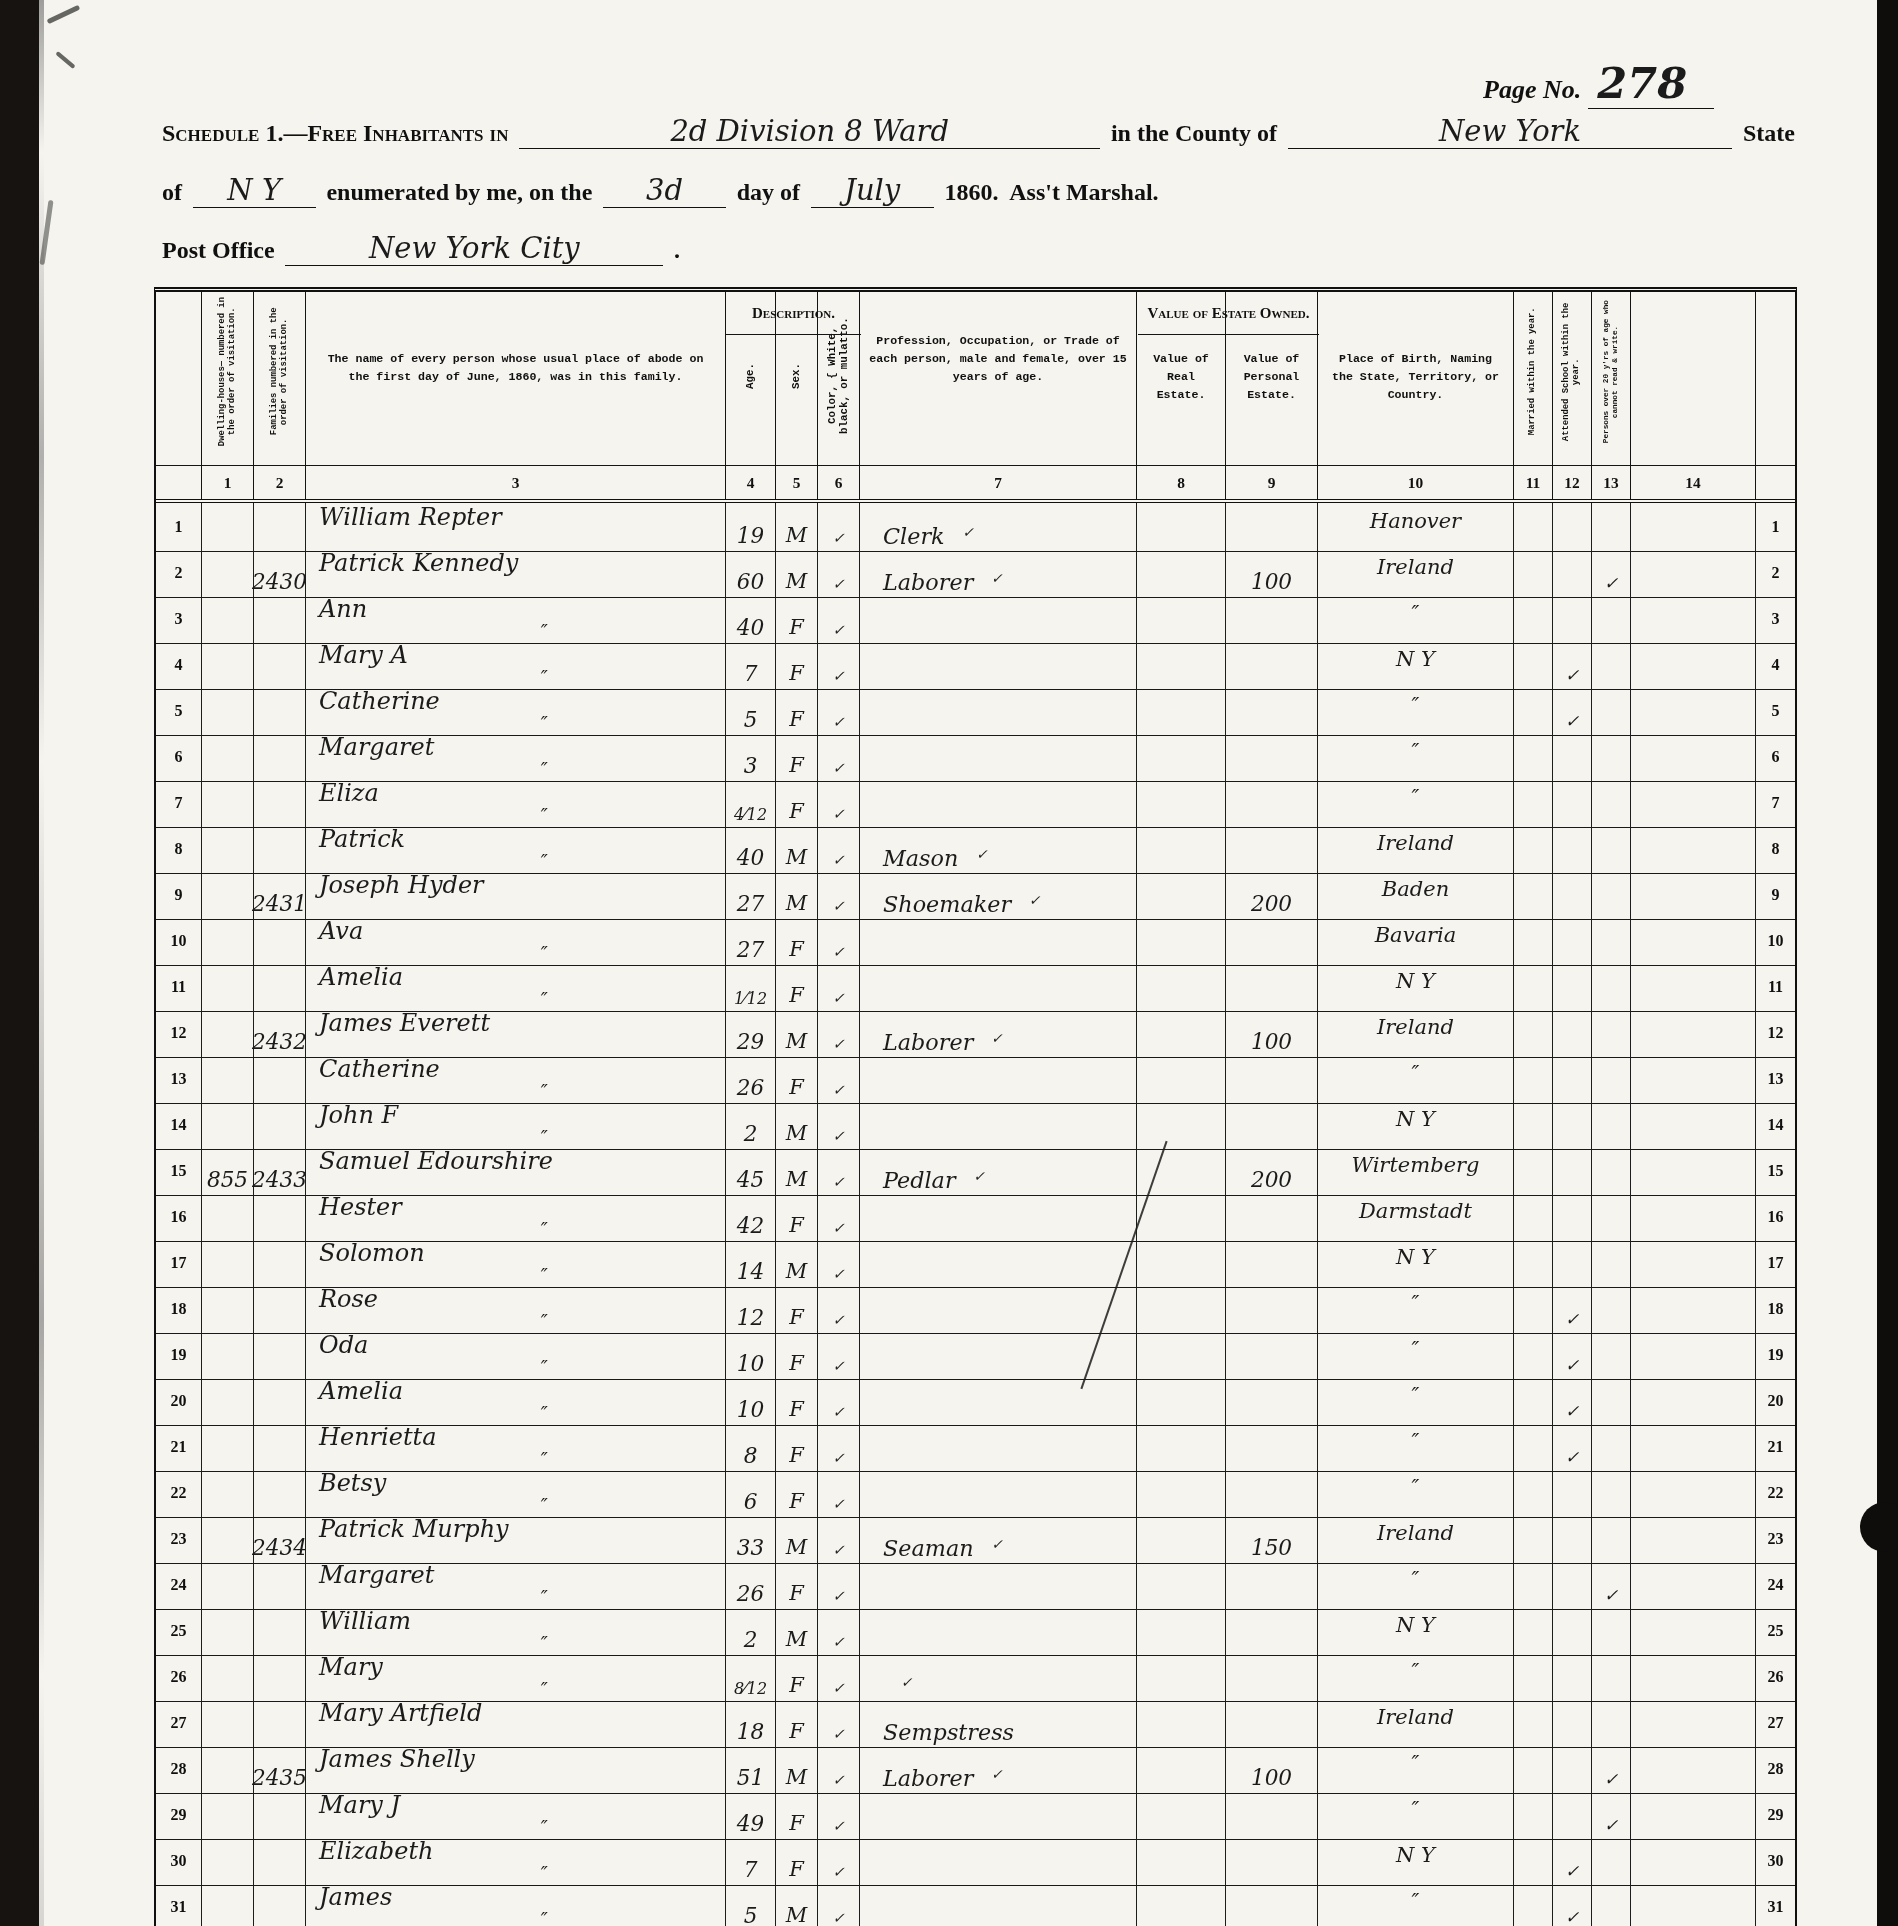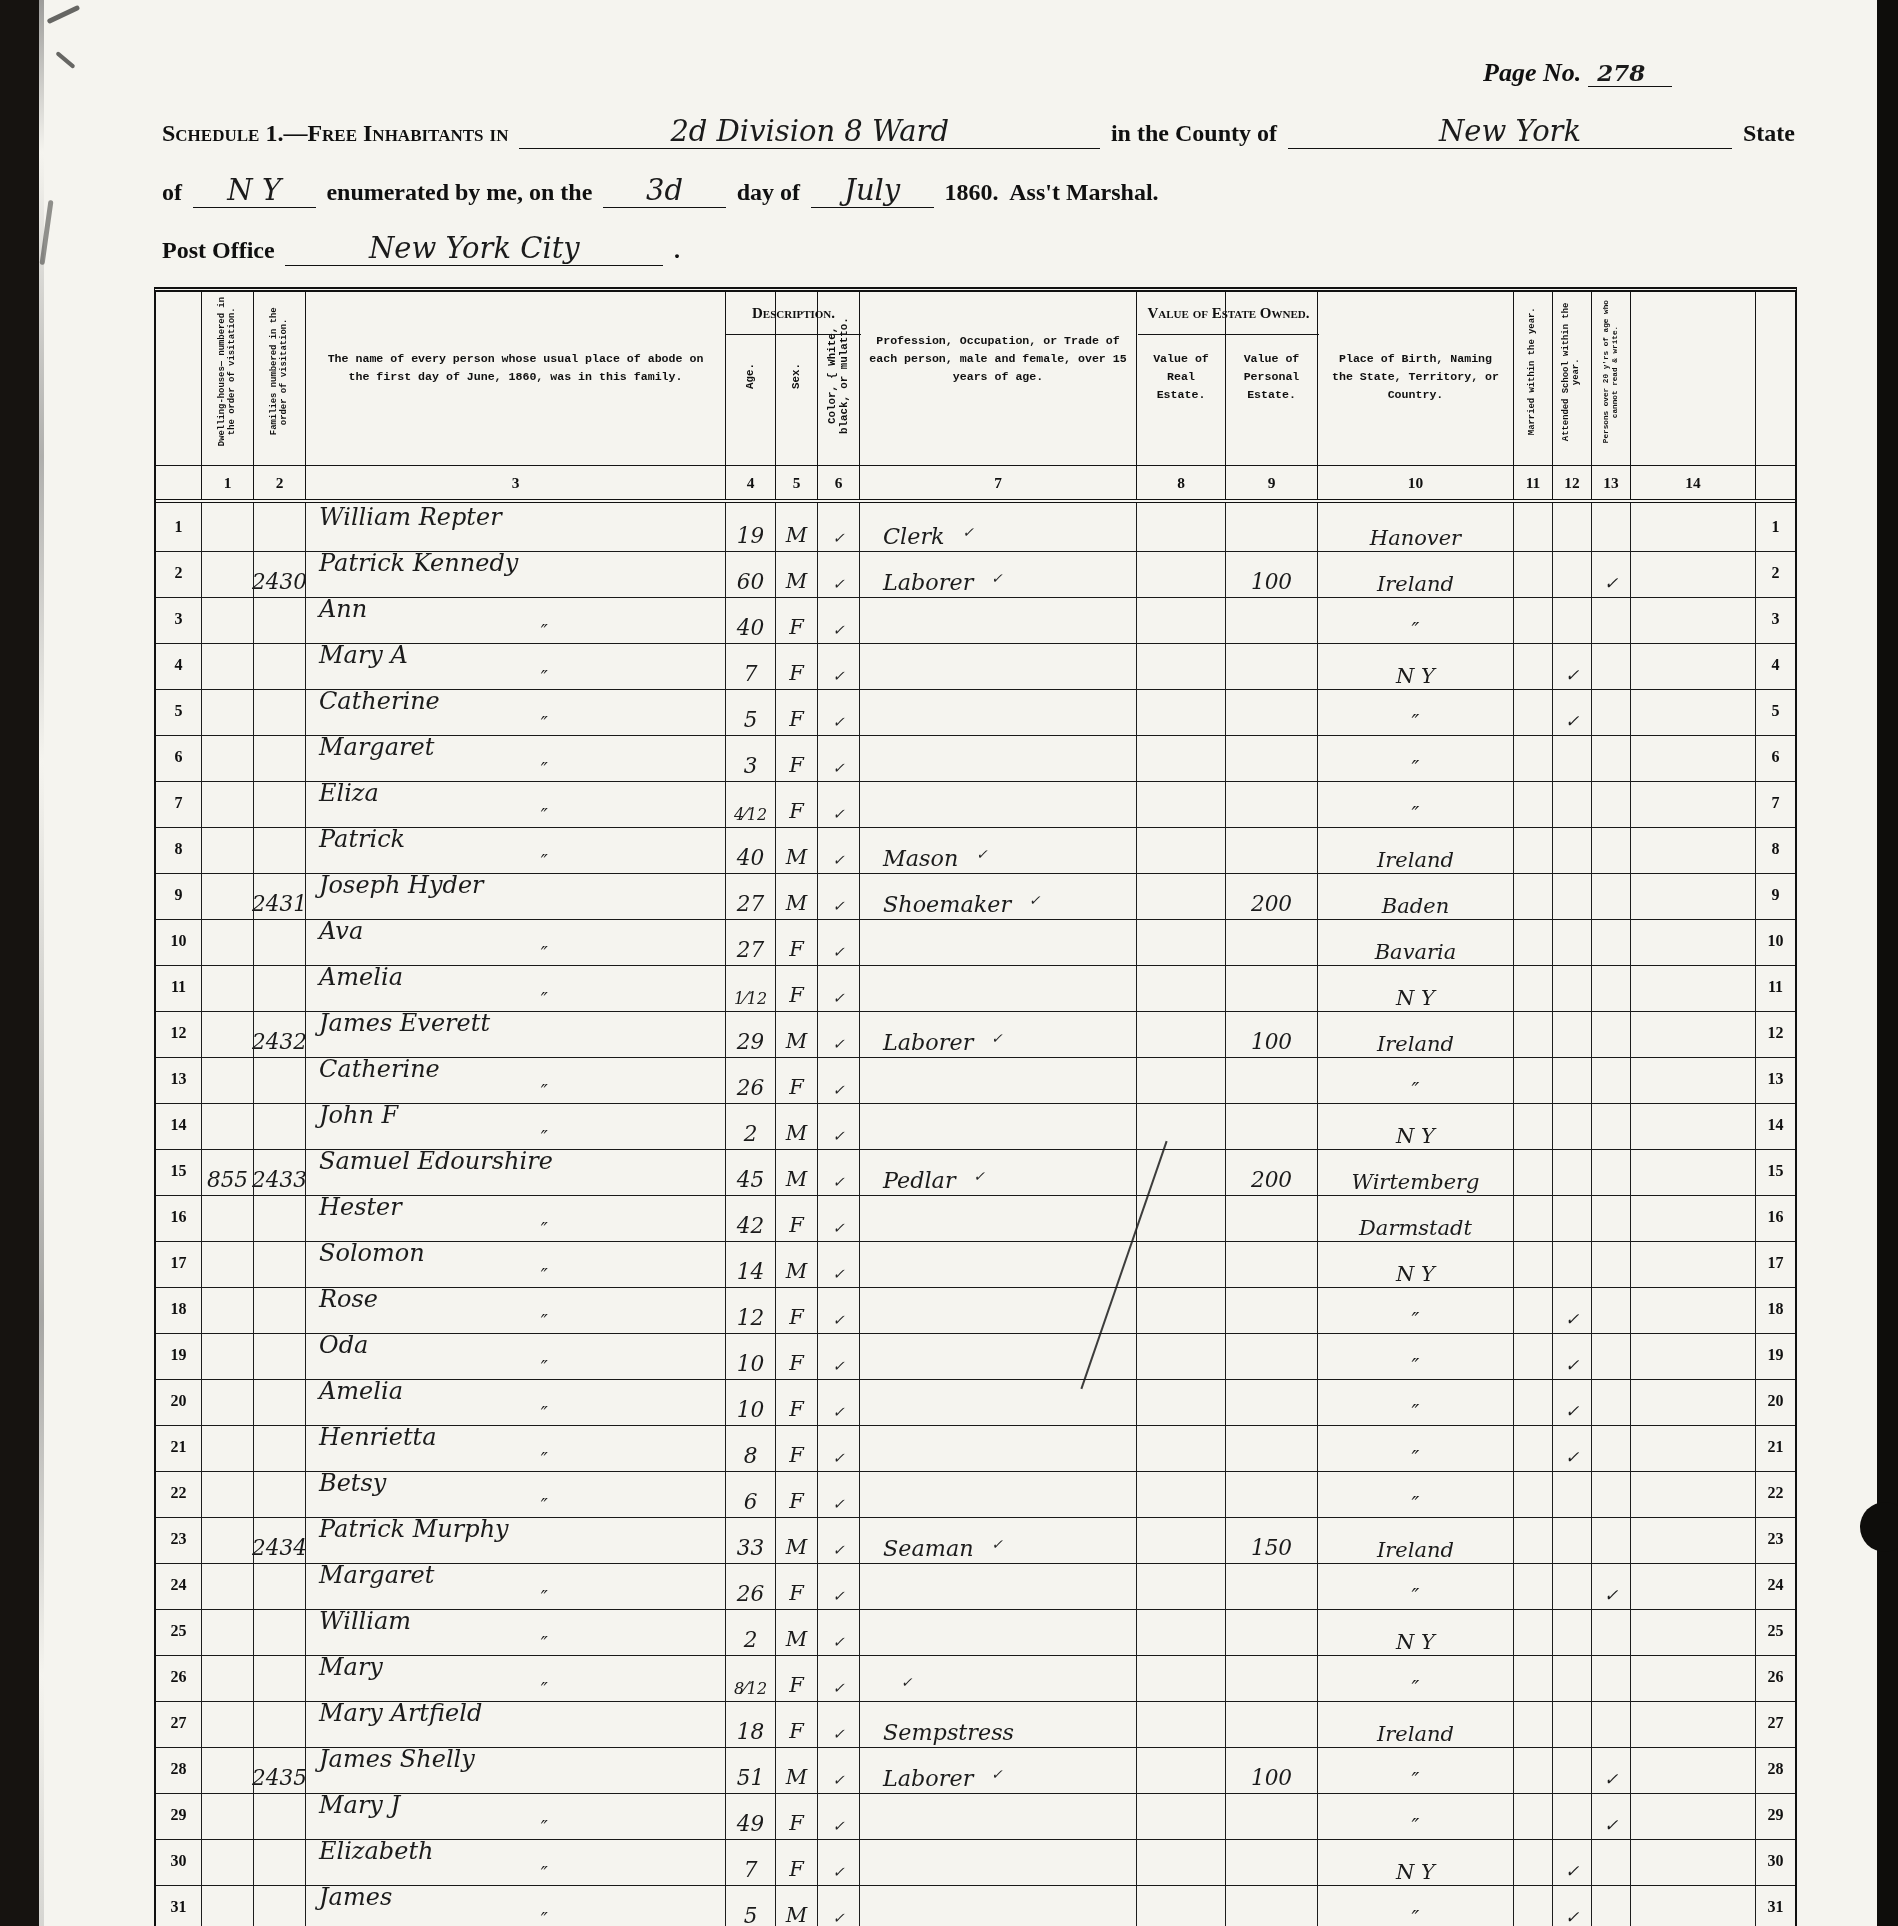--- a/index.html
+++ b/index.html
@@ -18,21 +18,21 @@
   .sm2{left:54px;top:58px;width:23px;height:3.9px;transform:rotate(40deg);}
   .sm3{left:44px;top:200px;width:4.6px;height:65px;transform:rotate(8deg);opacity:.5;}
   .stray-stroke{position:absolute;left:1123px;top:1134px;width:2.3px;height:262px;background:#1c1c1c;
      transform:rotate(19deg);transform-origin:center;opacity:.85;}
 
   
   .hw{font-family:"DejaVu Serif",serif;font-style:italic;color:#1b1b1b;}
 
   
   .pageno{position:absolute;left:1483px;top:58px;font-size:26px;font-weight:bold;font-style:italic;}
-  .pageno .val{font-size:23px;border-bottom:1.9px solid #111;padding:0 27px 0 9.6px;}
+  .pageno .val{font-size:43px;border-bottom:1.9px solid #111;padding:0 27px 0 9.6px;}
   .titleline{position:absolute;left:162px;width:1633px;display:flex;align-items:baseline;gap:10.8px;}
   .t1{top:114px;}
   .t2{top:173px;}
   .t3{top:231px;}
   .printed{font-weight:bold;font-size:24px;white-space:nowrap;}
   .sc{font-variant:small-caps;}
   .fill{font-size:29px;border-bottom:1.9px solid #111;padding:0 15.4px;white-space:nowrap;
         flex-grow:1;text-align:center;}
   .fill.narrow{flex-grow:0;min-width:92px;}
 
@@ -69,21 +69,21 @@
   .c-dw,.c-fam{font-size:21.6px;justify-content:center;padding-bottom:3.1px;}
   .c-name{padding-left:13px;font-size:24px;padding-bottom:20px;}
   .c-name .ditto{position:absolute;left:56%;bottom:1.5px;font-size:19px;}
   .c-age{justify-content:center;font-size:21.6px;padding-bottom:3.1px;}
   .c-age.frac{font-size:16px;}
   .c-sex{justify-content:center;font-size:21px;padding-bottom:3.9px;}
   .c-col{justify-content:center;font-size:14.6px;padding-bottom:5.4px;color:#242424;}
   .c-occ{padding-left:23px;font-size:22.3px;padding-bottom:2.3px;}
   .c-occ .tick{font-size:14px;margin-left:17.7px;color:#242424;position:relative;top:-8.5px;}
   .c-re,.c-pe{justify-content:center;font-size:21.6px;padding-bottom:3.1px;}
-  .c-bp{justify-content:center;font-size:21px;padding-bottom:1px;}
+  .c-bp{justify-content:center;font-size:21px;padding-bottom:18px;}
   .c-chk{justify-content:center;font-size:17px;padding-bottom:3.9px;color:#1f1f1f;}
   .c-d14{}
 </style>
 </head>
 <body>
 
 <div class="sheet">
 
   <div class="edge-left"></div>
   <div class="edge-right"></div>

